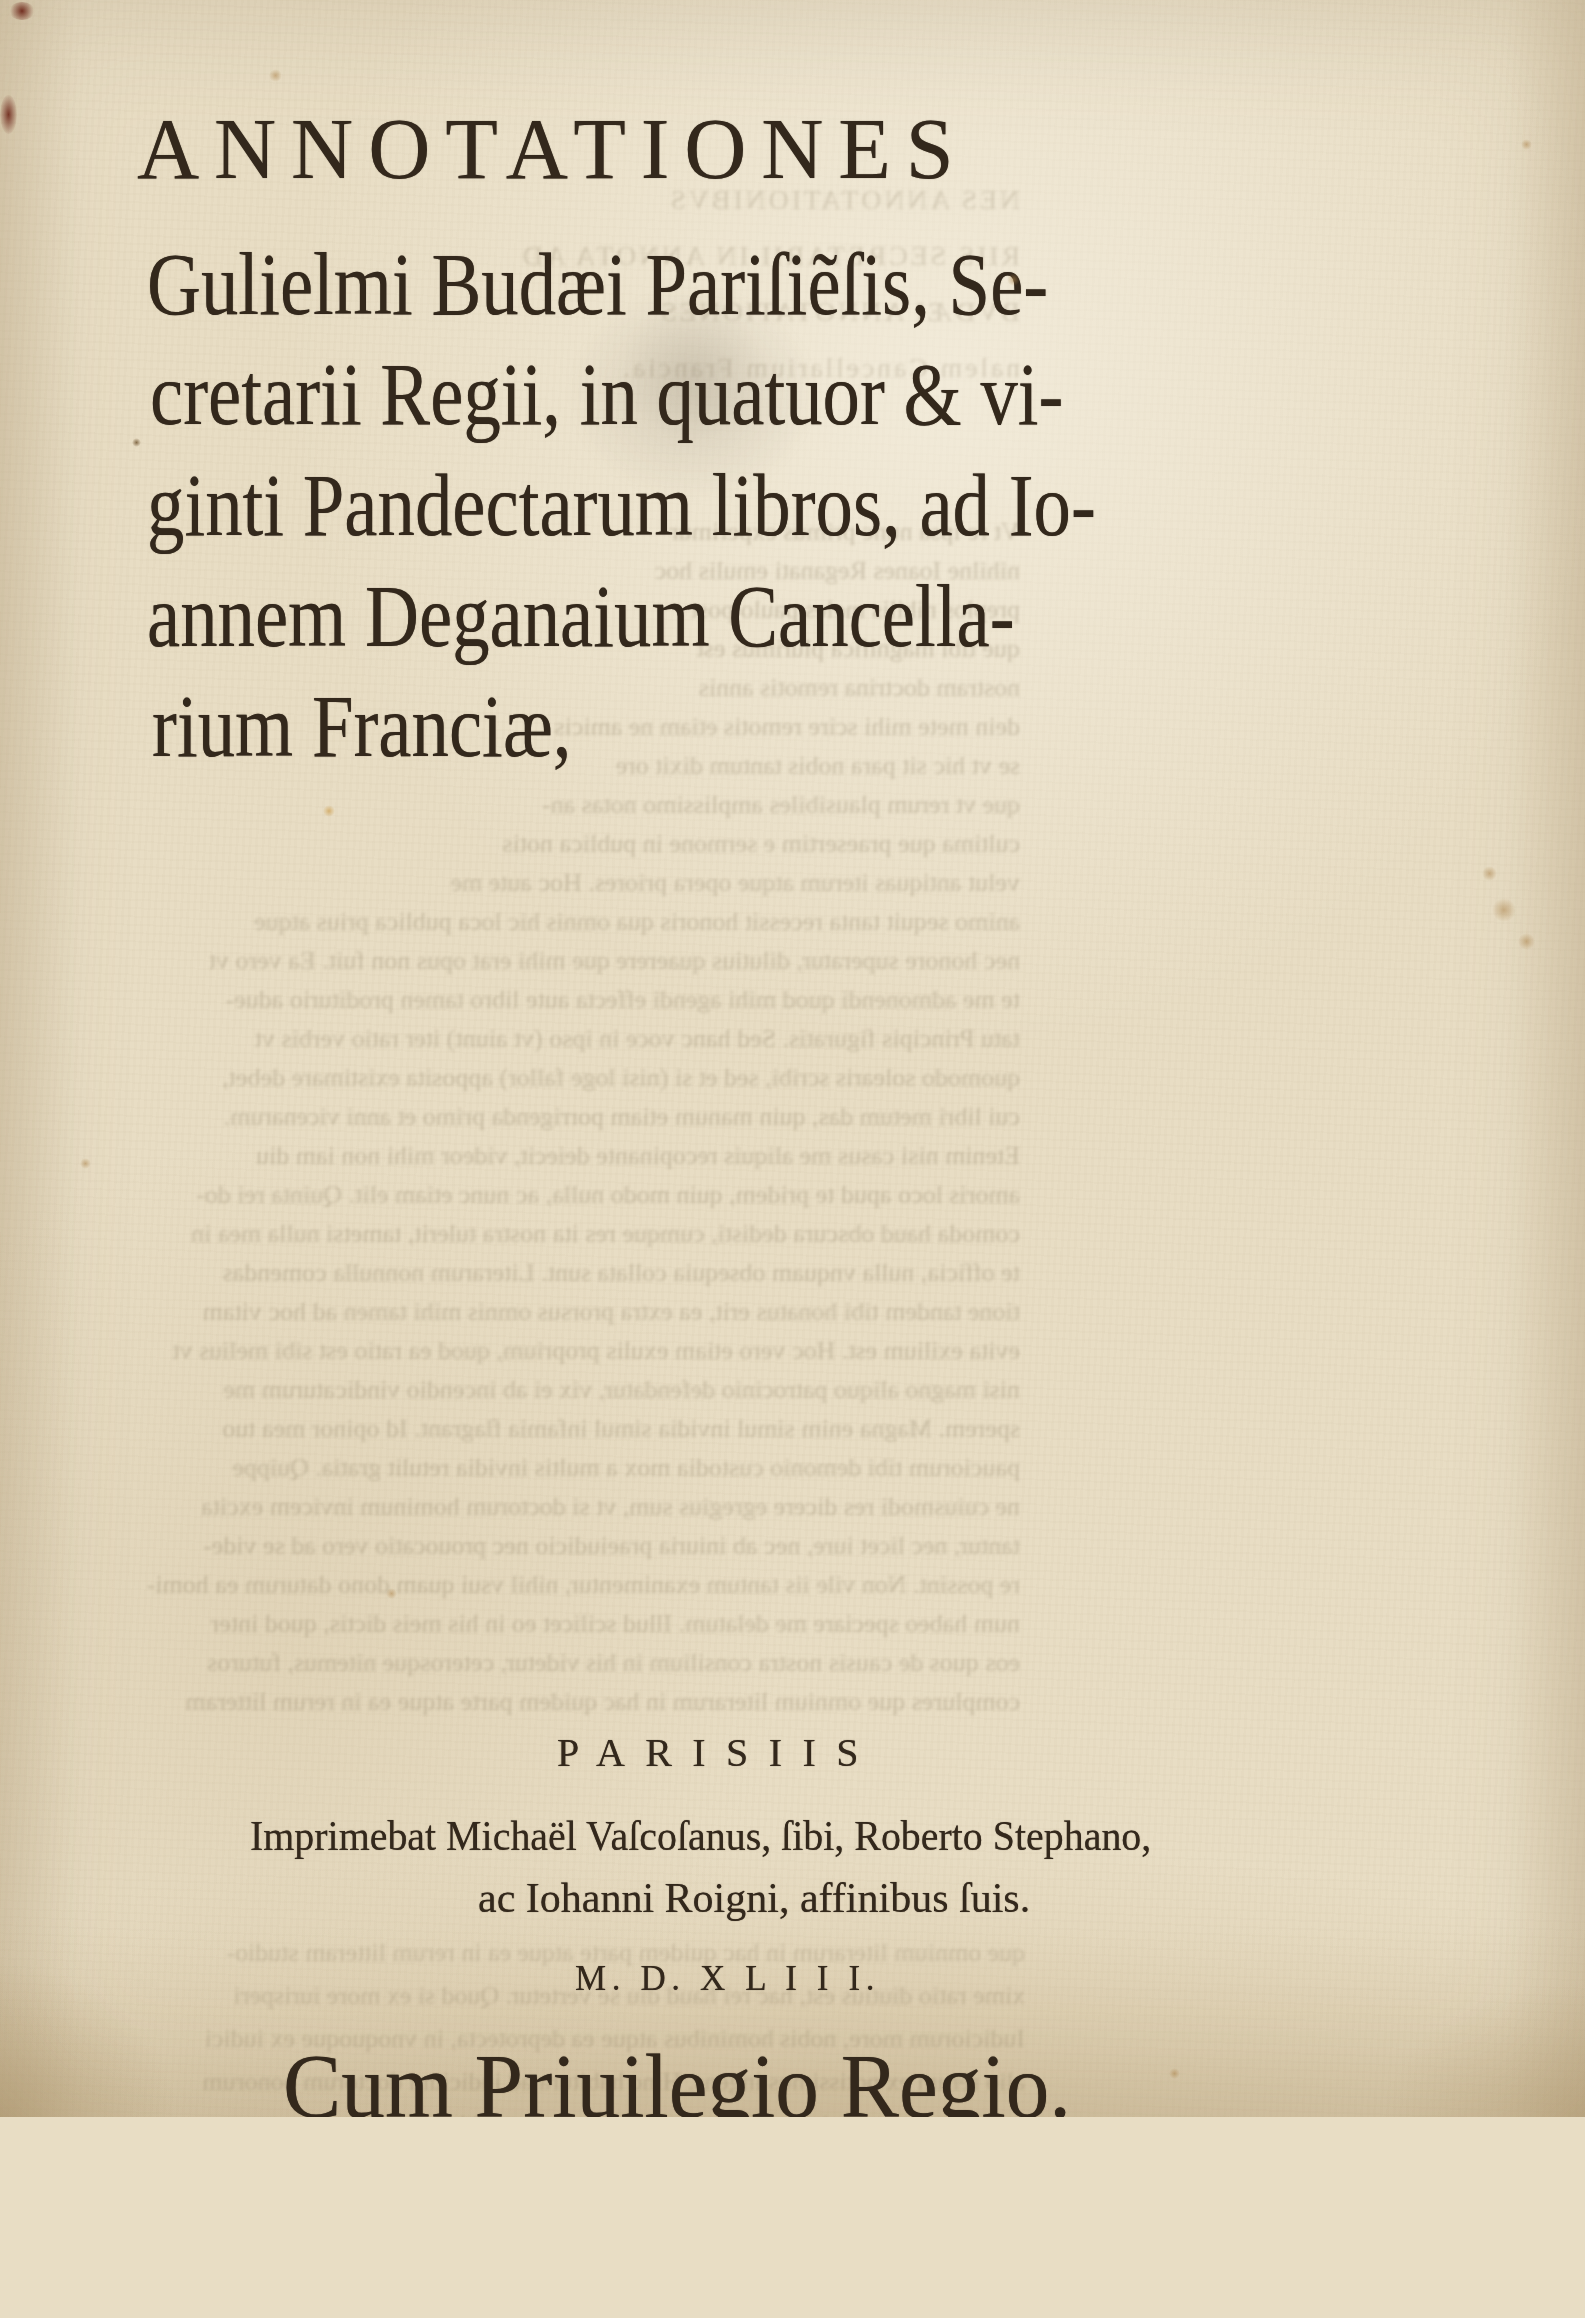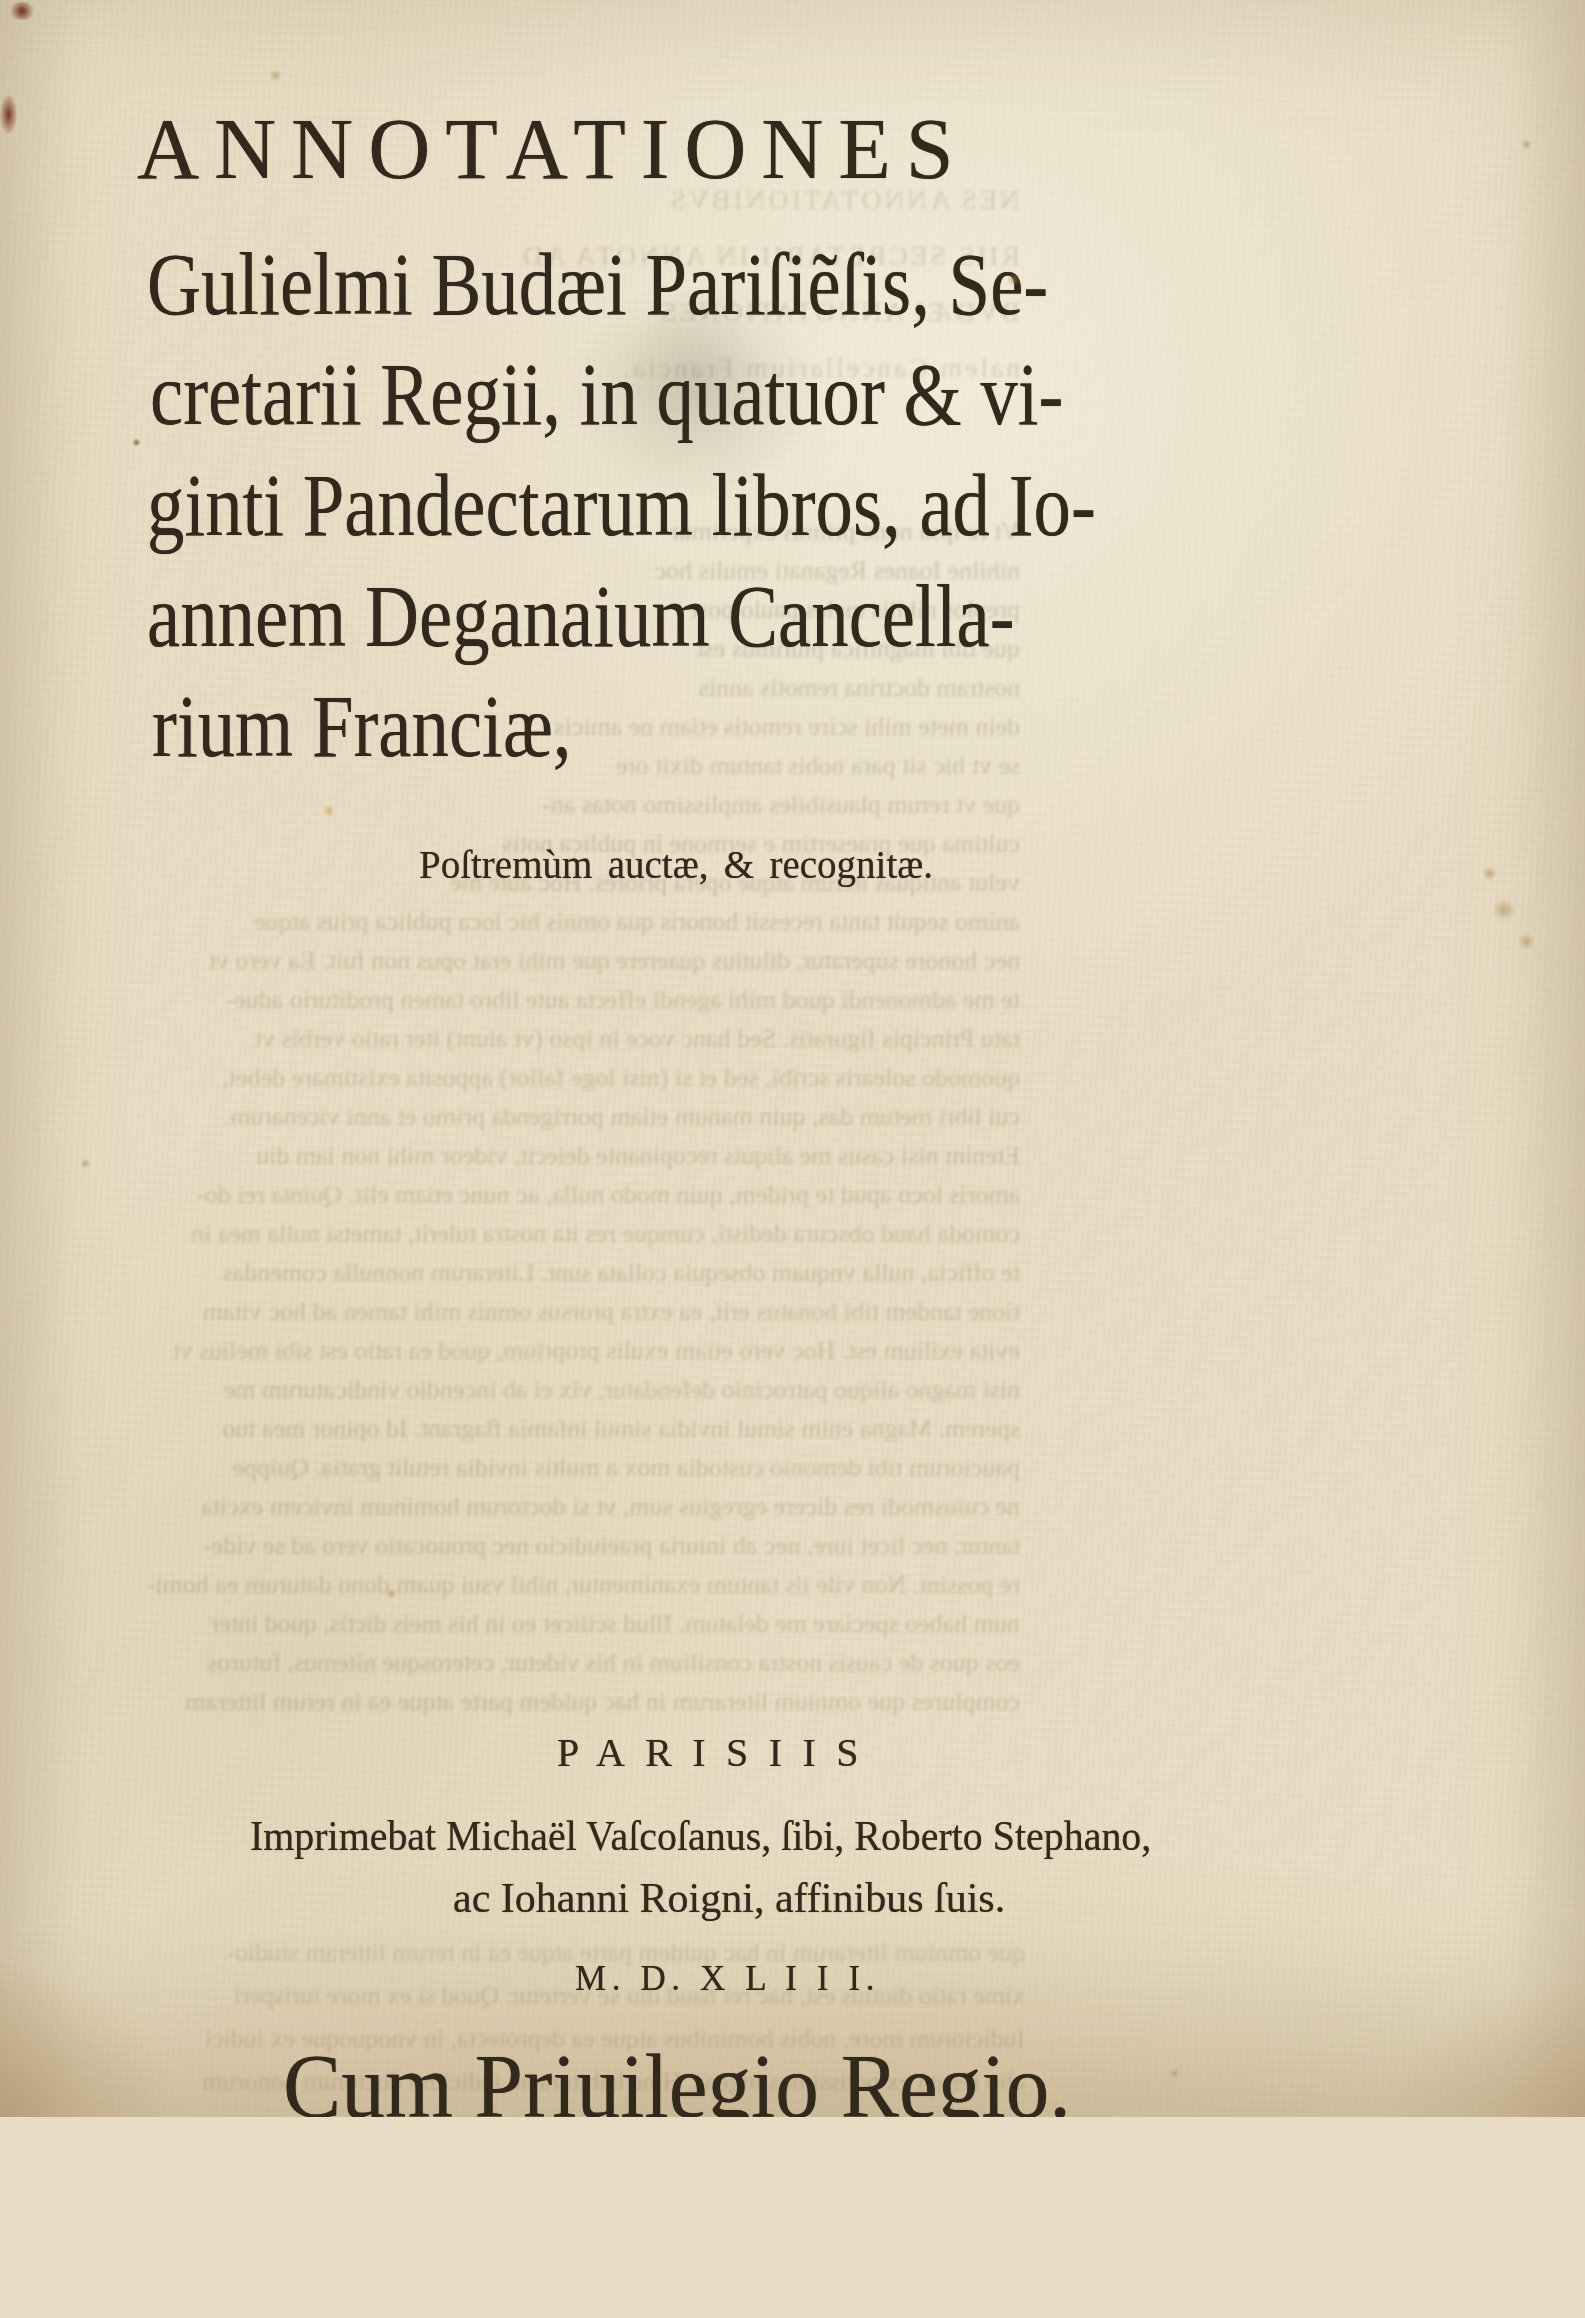--- a/index.html
+++ b/index.html
@@ -35,21 +35,21 @@
   }
   .t-line{font-size:89px;transform:scaleX(0.84);}
   .t2{left:147px;top:233px;}
   .t3{left:150px;top:343px;}
   .t4{left:147px;top:454px;}
   .t5{left:147px;top:565px;}
   .t6{left:152px;top:675px;}
   .subtitle{left:419px;top:842px;font-size:39px;word-spacing:5.6px;}
   .imprint-place{left:557px;top:1715px;font-size:40px;letter-spacing:20.4px;margin-top:14px;}
   .imprint-1{left:250px;top:1812px;font-size:42px;transform:scaleX(0.95);}
-  .imprint-2{left:453px;top:1874px;font-size:42px;}
+  .imprint-2{left:478px;top:1874px;font-size:42px;}
   .imprint-date{left:575px;top:1959px;font-size:35px;letter-spacing:5.6px;}
   .privilege{left:283px;top:2035px;font-size:90px;transform:scaleX(0.97);}
 
   
   .ghost{
     position:absolute;
     transform:scaleX(-1);
     filter:blur(1.4px);
     color:rgba(108,92,66,0.55);
     opacity:0.45;
@@ -158,21 +158,20 @@
       <div class="ghost-line">holm</div>
     </div>
 
   <div class="ink main-title">ANNOTATIONES</div>
   <div class="ink t-line t2">Gulielmi Budæi Pariſiẽſis, Se-</div>
   <div class="ink t-line t3">cretarii Regii, in quatuor &amp; vi-</div>
   <div class="ink t-line t4">ginti Pandectarum libros, ad Io-</div>
   <div class="ink t-line t5">annem Deganaium Cancella-</div>
   <div class="ink t-line t6">rium Franciæ,</div>
 
-  <div class="ink subtitle">Poſtremùm auctæ, &amp; recognitæ.</div>
 
   <div class="ink imprint-place">PARISIIS</div>
   <div class="ink imprint-1">Imprimebat Michaël Vaſcoſanus, ſibi, Roberto Stephano,</div>
   <div class="ink imprint-2">ac Iohanni Roigni, affinibus ſuis.</div>
   <div class="ink imprint-date">M. D. X L I I I.</div>
   <div class="ink privilege">Cum Priuilegio Regio.</div>
 
   <div class="blemish speck-red-1"></div>
   <div class="blemish speck-red-2"></div>
   <div class="blemish fox f1"></div>

